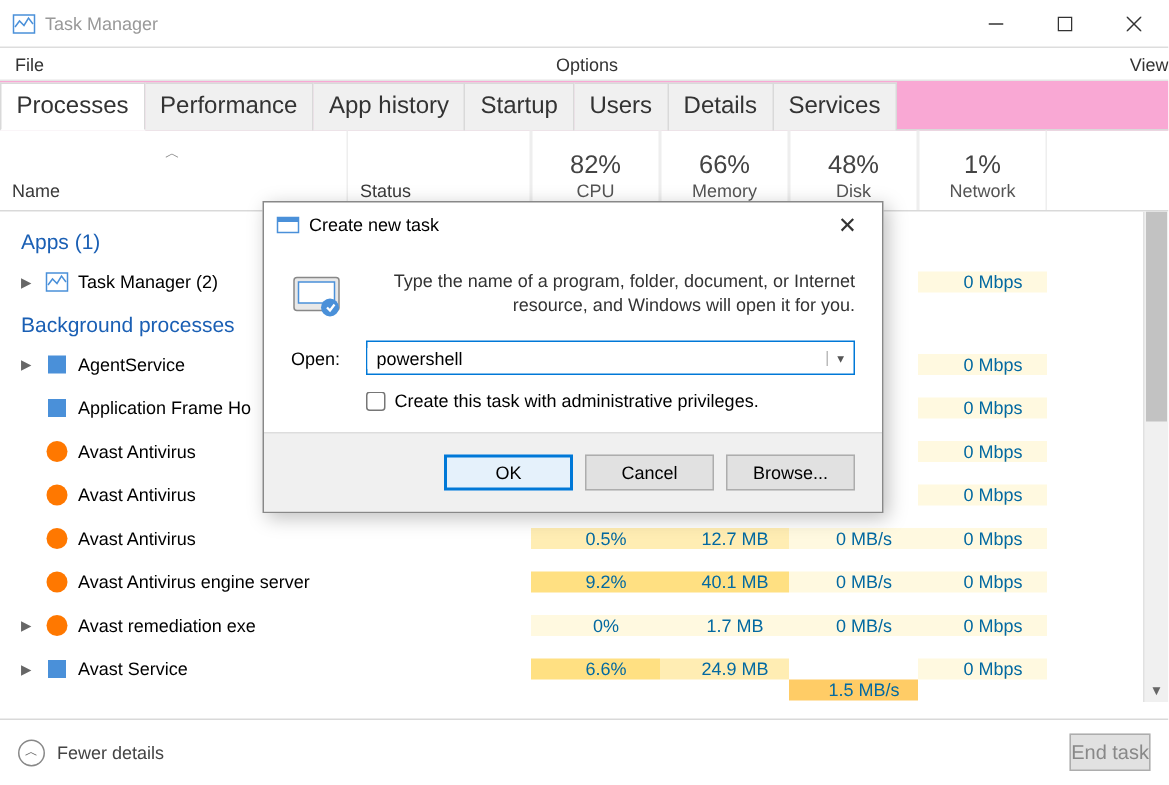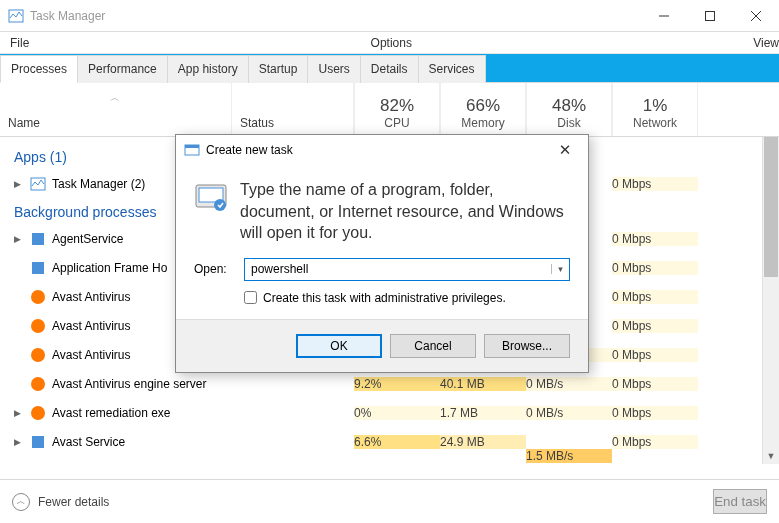--- a/index.html
+++ b/index.html
@@ -9,21 +9,21 @@
 .titlebar { height: 32px; display: flex; align-items: center; padding-left: 8px; border-bottom: 1px solid #ddd; color: #999; }
 .titlebar .tb-icon { width: 16px; height: 16px; margin-right: 6px; }
 .titlebar .title { font-size: 12px; flex: 1; }
 .win-controls { display: flex; }
 .win-controls div { width: 46px; height: 32px; display: flex; align-items: center; justify-content: center; color: #555; }
 
 
 .menubar { height: 22px; display: flex; align-items: center; gap: 14px; padding-left: 10px; font-size: 12px; color: #333; border-bottom: 1px solid #e5e5e5; justify-content: space-between; }
 
 
-.tabs { display: flex; font-size: 12px; border-bottom: 1px solid #d9d9d9; background: #0ea5e9; }
+.tabs { display: flex; font-size: 16px; border-bottom: 1px solid #d9d9d9; background: #f9a8d4; }
 .tab { padding: 6px 10px; border: 1px solid transparent; border-bottom: none; position: relative; top: 1px; color: #333; }
 .tab.active { background: #fff; border-color: #d9d9d9; border-bottom: 1px solid #fff; }
 .tab:not(.active) { background: #f0f0f0; border-color: #d9d9d9; border-left: none; }
 
 
 .columns { display: flex; height: 54px; border-bottom: 1px solid #d9d9d9; font-size: 12px; }
 .col-name { width: 232px; display: flex; flex-direction: column; justify-content: flex-end; padding: 0 8px 6px; color: #3a3a3a; position: relative; }
 .col-name .chev { position: absolute; top: 8px; left: 110px; color: #888; font-size: 10px; }
 .col-status { width: 122px; display: flex; align-items: flex-end; padding: 0 8px 6px; color: #3a3a3a; }
 .col-metric { width: 86px; display: flex; flex-direction: column; align-items: center; justify-content: flex-end; padding: 4px 10px 6px; border-left: 1px solid #eee; color: #3a6ea5; }
@@ -39,39 +39,39 @@
 .scroll-arrow.up { top: 0; } .scroll-arrow.down { bottom: 0; }
 
 .list { padding-top: 6px; }
 .group-hdr { color: #1a5fb4; font-size: 14px; padding: 6px 10px 4px 14px; }
 .row { display: flex; align-items: center; height: 29px; font-size: 12px; }
 .row .c-name { width: 232px; display: flex; align-items: center; padding-left: 14px; gap: 6px; white-space: nowrap; overflow: hidden; }
 .row .expand { width: 10px; color: #666; font-size: 9px; }
 .row .noexp { width: 10px; }
 .row .picon { width: 16px; height: 16px; display: inline-flex; align-items:center; justify-content:center; }
 .row .c-status { width: 122px; }
-.row .c-m { width: 86px; text-align: left; padding-right: 10px; color: #404040; }
+.row .c-m { width: 86px; text-align: center; padding-right: 10px; color: #0369a1; padding-left: 24px; }
 .heat0 { background: #fff9e0; } .heat1 { background: #ffedb3; } .heat2 { background: #ffe082; } .heat3 { background: #ffcc66; margin-top: 28px; }
 
 
 .footer { position: absolute; bottom: 0; left: 0; right: 0; height: 44px; border-top: 1px solid #d9d9d9; display: flex; align-items: center; padding: 0 12px; font-size: 12px; color: #444; }
 .footer .circ { width: 18px; height: 18px; border: 1px solid #888; border-radius: 50%; display: inline-flex; align-items:center; justify-content:center; margin-right: 8px; font-size: 9px; color:#666; }
 .footer .spacer { flex: 1; }
 .footer .endbtn { padding: 4px 0; background: #e1e1e1; border: 1px solid #adadad; color: #888; }
 
 
 .dialog { position: absolute; left: 175px; top: 134px; width: 414px; background: #fff; border: 1px solid #888; box-shadow: 3px 3px 12px rgba(0,0,0,0.25); font-size: 12px; }
 .dlg-title { height: 30px; display: flex; align-items: center; padding: 0 8px; }
 .dlg-title .dti { width: 16px; height: 16px; margin-right: 6px; }
 .dlg-title .dtt { flex: 1; font-size: 12px; }
 .dlg-title .dtx { width: 30px; text-align: center; font-size: 15px; color: #333; }
 .dlg-body { padding: 14px 18px 4px; background: #fff; }
 .dlg-msg { display: flex; gap: 12px; margin-bottom: 14px; }
 .dlg-msg .runicon { width: 34px; height: 34px; flex-shrink:0; }
-.dlg-msg .txt { font-size: 16px; color: #333; line-height: 1.35; }
+.dlg-msg .txt { font-size: 12px; color: #333; line-height: 1.35; text-align: right; }
 .dlg-row { display: flex; align-items: center; gap: 10px; margin-bottom: 10px; }
 .dlg-row label { width: 40px; }
 .combo { flex: 1; display: flex; border: 1px solid #0078d7; height: 23px; align-items: center; }
 .combo input { flex: 1; border: none; outline: none; padding: 0 6px; font-size: 12px; font-family: inherit; }
 .combo .dd { width: 18px; text-align: center; border-left: 1px solid #bbb; color: #555; font-size: 9px; }
 .chk-row { display: flex; align-items: center; gap: 6px; padding-left: 50px; margin-bottom: 10px; }
 .chk-row input { width: 13px; height: 13px; }
 .dlg-foot { background: #f0f0f0; padding: 14px 18px; display: flex; justify-content: flex-end; gap: 8px; border-top: 1px solid #ddd; }
 .dlg-foot button { width: 86px; height: 24px; font-size: 12px; background: #e1e1e1; border: 1px solid #adadad; }
 .dlg-foot button.primary { border: 2px solid #0078d7; background: #e5f1fb; }

